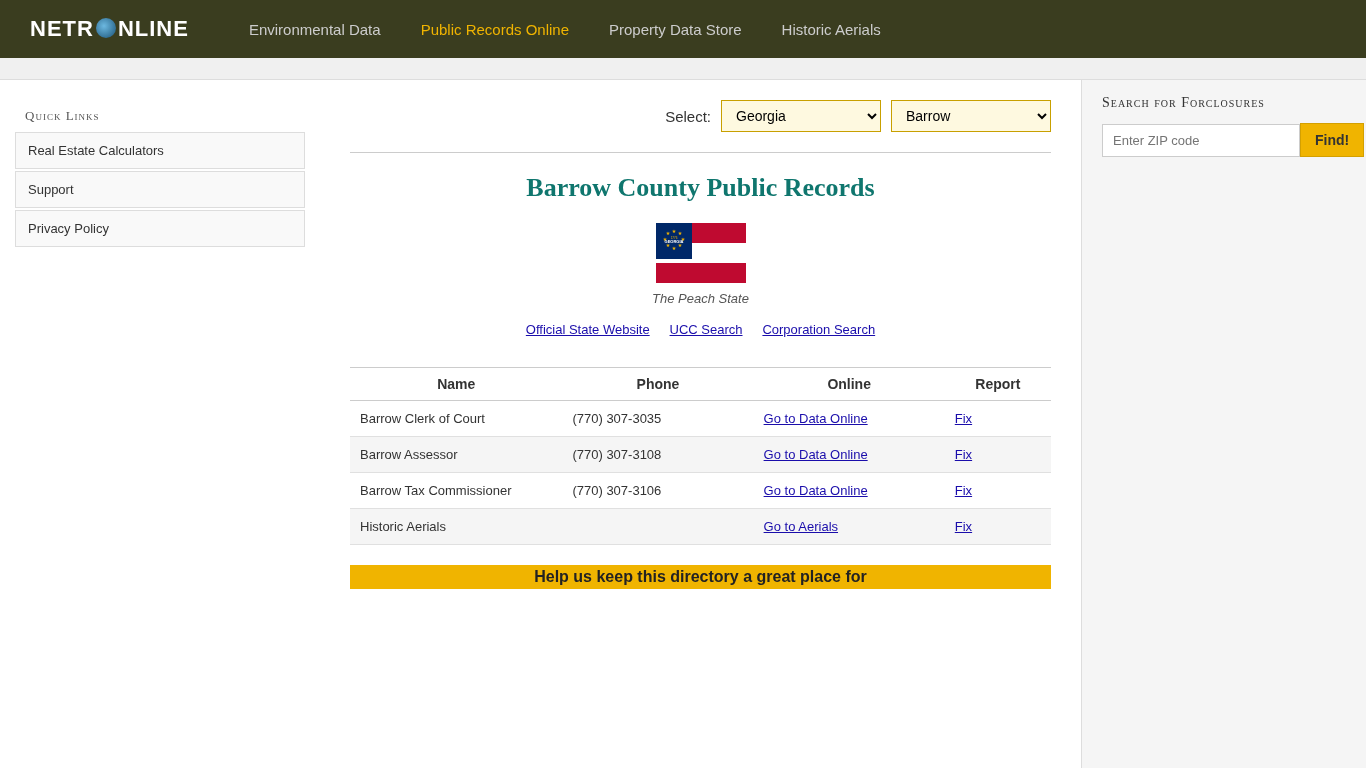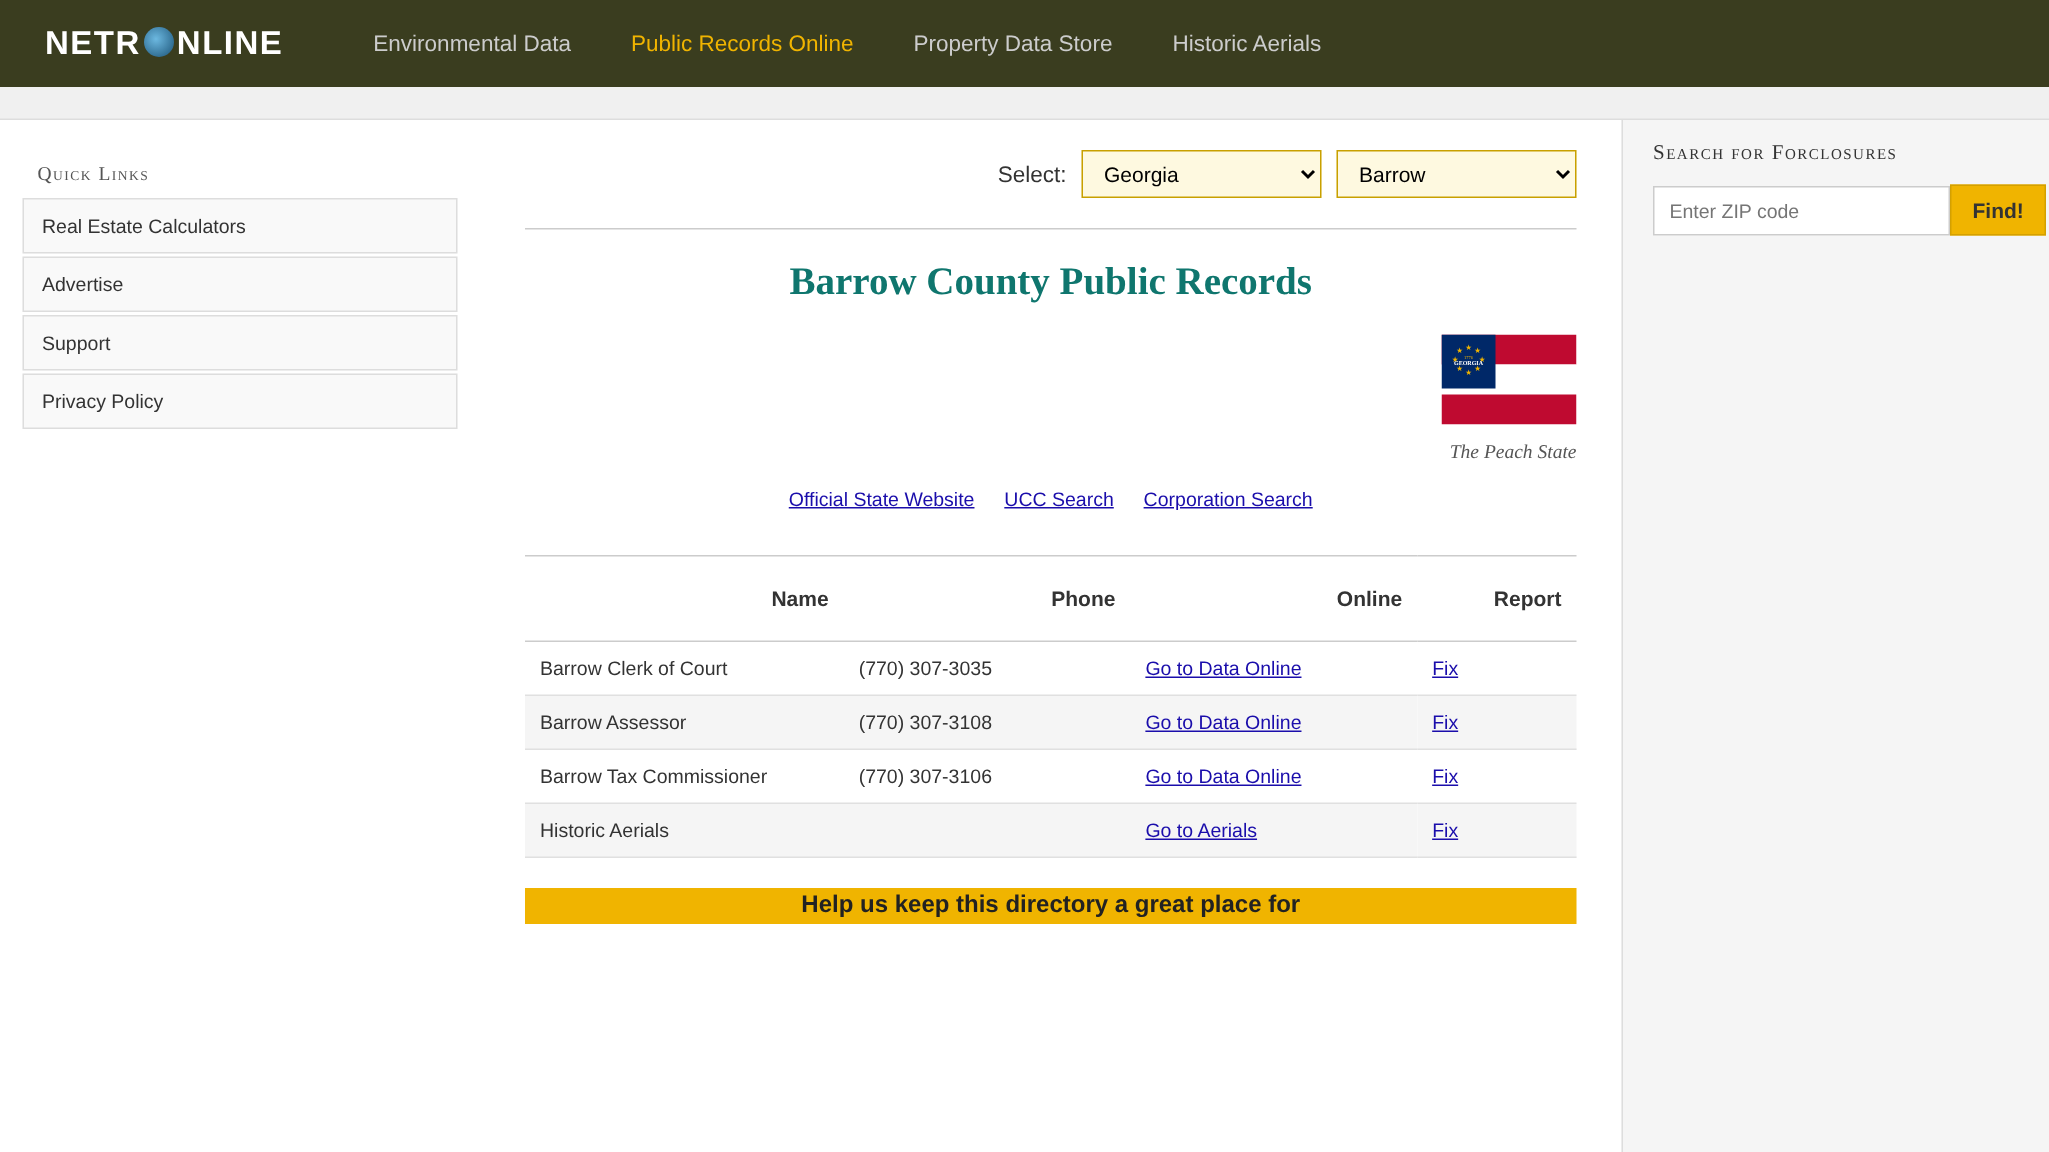--- a/index.html
+++ b/index.html
@@ -128,23 +128,22 @@
       text-align: center;
       font-family: Georgia, serif;
       font-size: 26px;
       font-weight: bold;
       margin-bottom: 20px;
       color: #0f766e;
     }
 
     
     #flag-area {
-      text-align: right;
+      text-align: center;
       margin-bottom: 15px;
-      font-family: Liberation Serif, serif;
     }
     
     .flag-svg {
       width: 90px;
       height: 60px;
     }
     #flag-caption {
       font-style: italic;
       font-size: 13px;
       color: #555;
@@ -168,22 +167,22 @@
     #records-table {
       width: 100%;
       border-collapse: collapse;
       margin-bottom: 20px;
     }
     #records-table thead tr {
       border-top: 1px solid #ccc;
       border-bottom: 1px solid #ccc;
     }
     #records-table th {
-      text-align: right;
-      padding: 20px 10px;
+      text-align: center;
+      padding: 8px 10px;
       font-size: 14px;
       color: #333;
       background: #fff;
     }
     #records-table tbody tr {
       border-bottom: 1px solid #e0e0e0;
     }
     #records-table tbody tr:nth-child(even) {
       background-color: #f5f5f5;
     }
@@ -272,21 +271,20 @@
   </nav>
 </div>
 
 <div id="subheader"></div>
 
 <div id="main-container">
 
   <div id="sidebar">
     <div id="quick-links-title">Quick Links</div>
     <a class="sidebar-item">Real Estate Calculators</a>
-    <a class="sidebar-item">Advertise</a>
     <a class="sidebar-item">Support</a>
     <a class="sidebar-item">Privacy Policy</a>
   </div>
 
   <div id="content">
 
     <div id="select-row">
       <label>Select:</label>
       <select>
         <option>Georgia</option>

